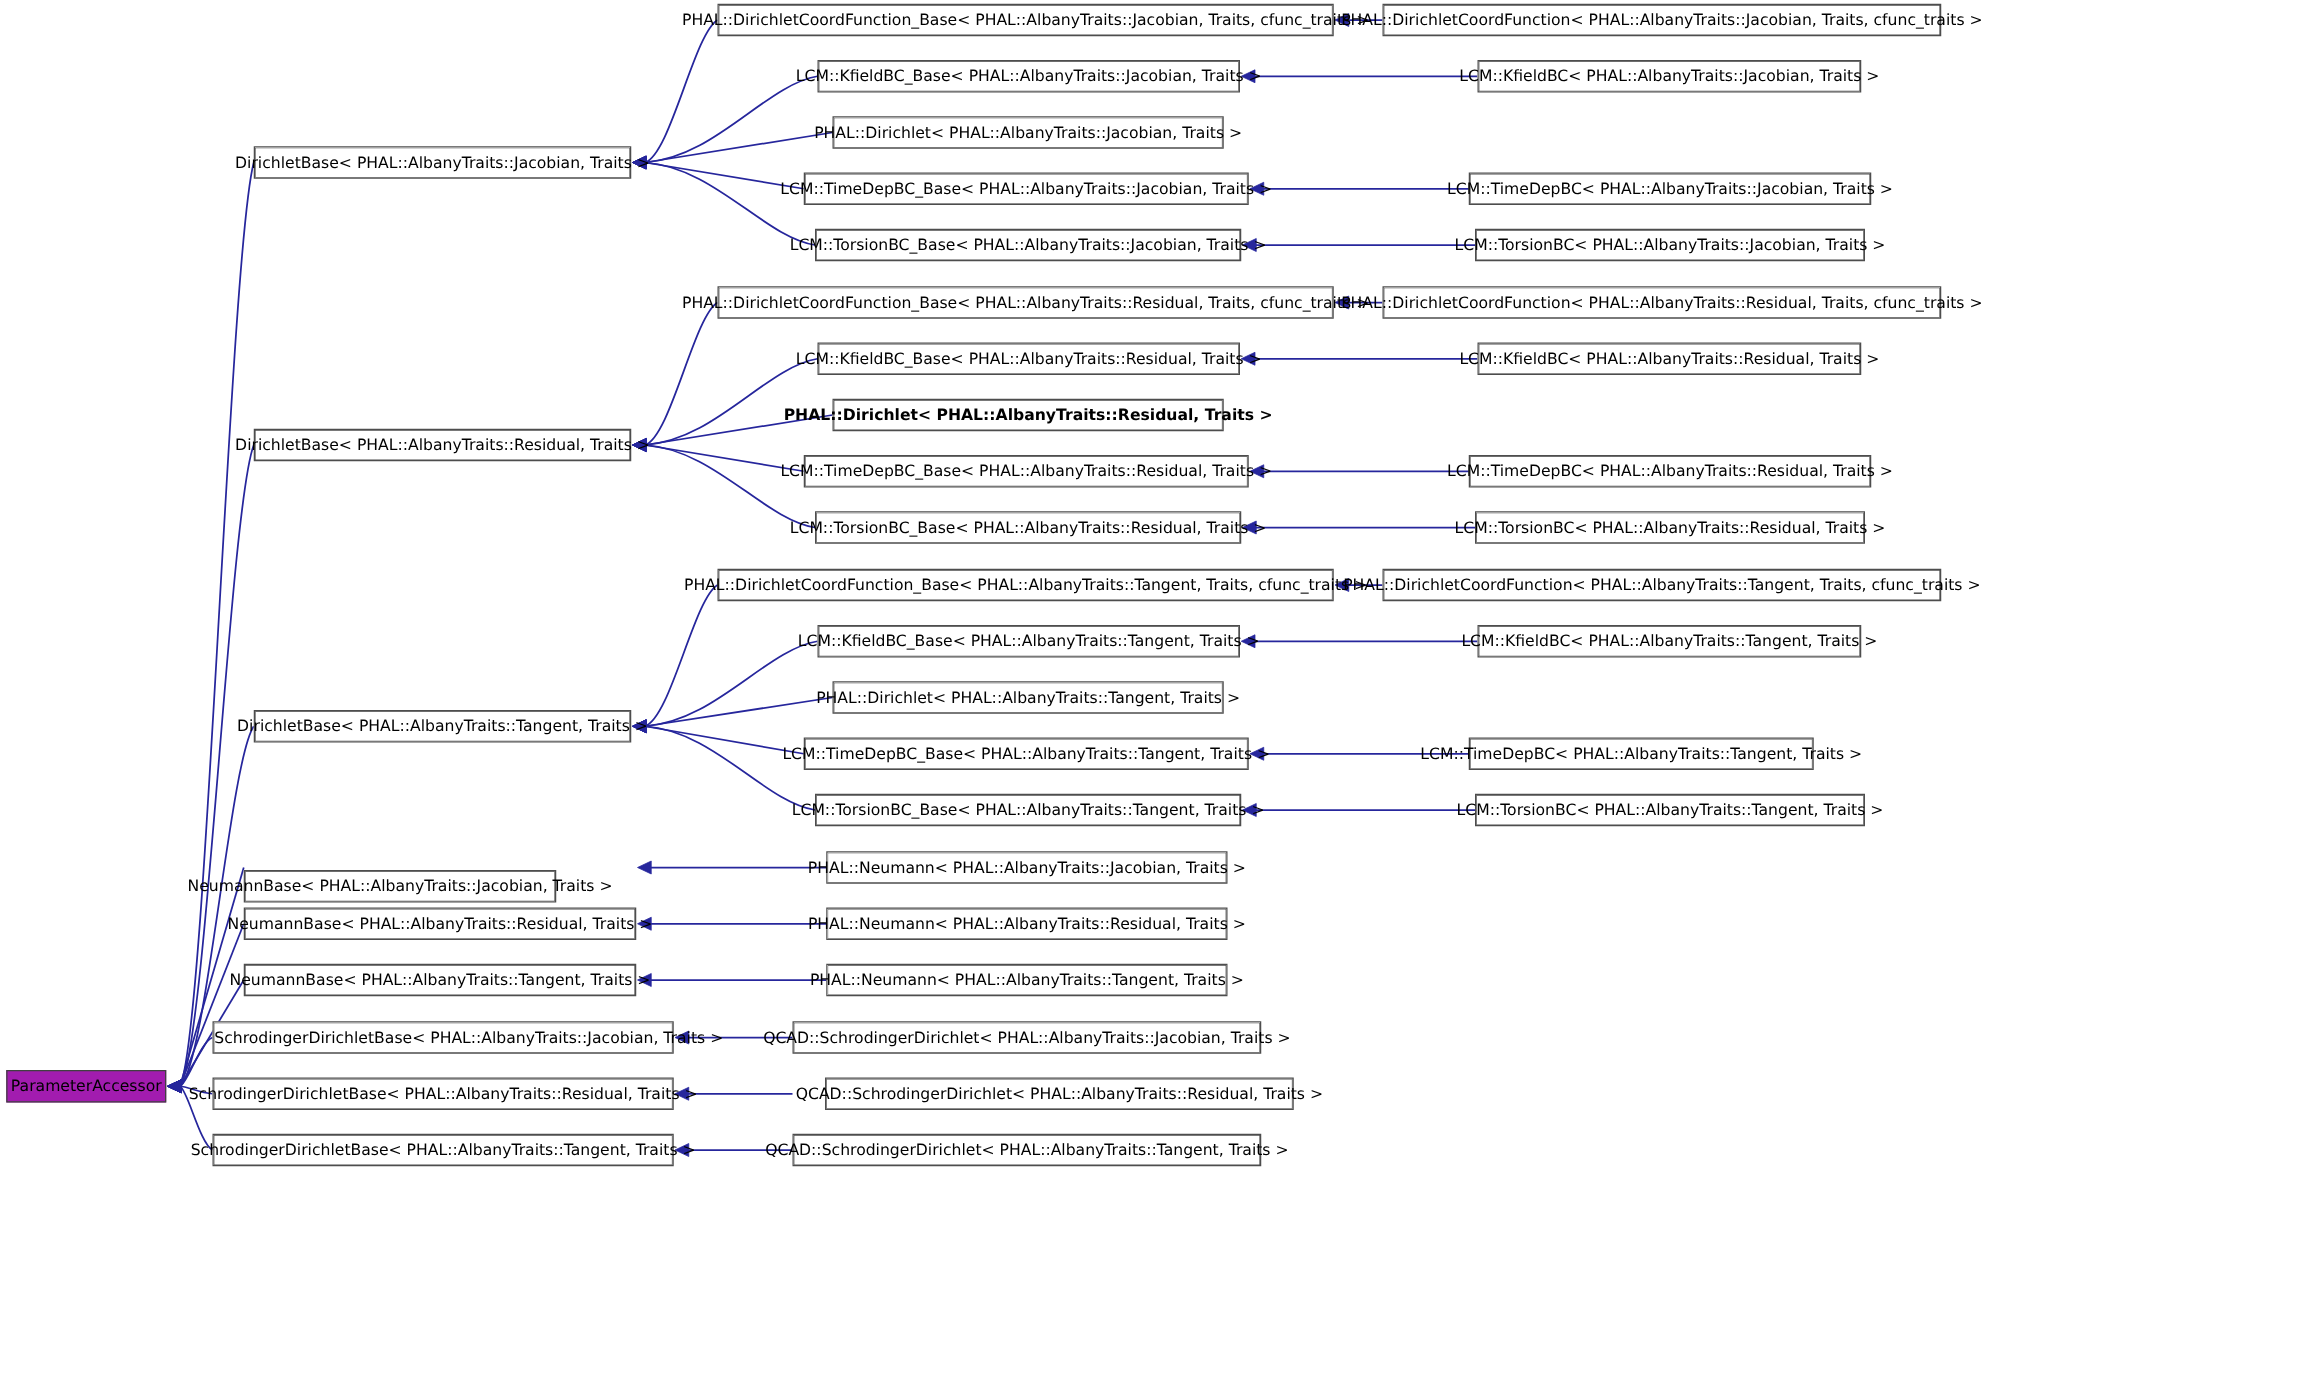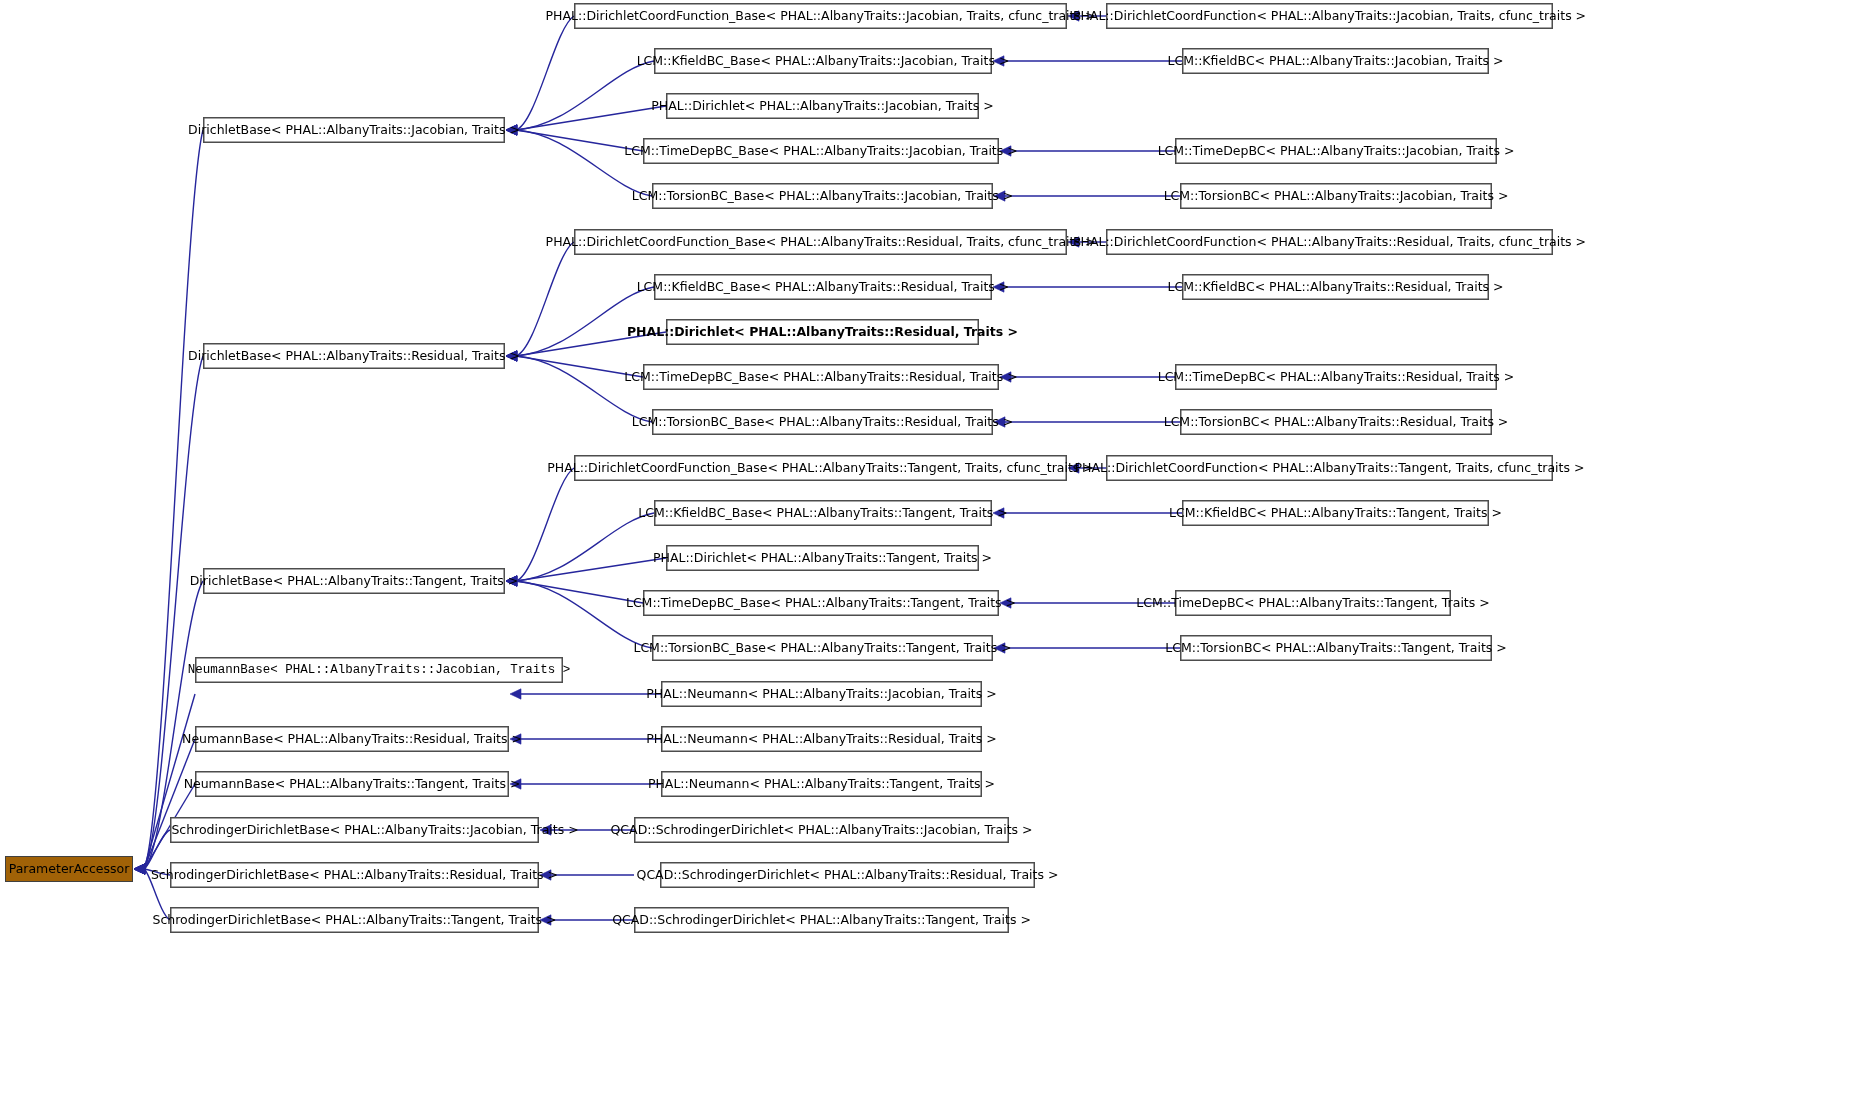--- a/index.html
+++ b/index.html
@@ -32,21 +32,21 @@
     line-height:1;
     white-space:nowrap;
     display:flex;
     align-items:center;
     justify-content:center;
     padding:0 7px;
     cursor:pointer;
     z-index:5;
   }
   .node.root{
-    background:#a16207;
+    background:#a21caf;
     border:1px solid #404040;
   }
   .node.thick{
     border:1px solid #4d4d4d;
     box-shadow:0 0 0 0.5px #4d4d4d inset;
   }
   .node span{
     display:block;
     pointer-events:none;
   }
@@ -147,21 +147,21 @@
       </div>
       <div class="node thick" style="left: 203px; top: 117px; width: 302px; height: 26px;">
         <span>DirichletBase&lt; PHAL::AlbanyTraits::Jacobian, Traits &gt;</span>
       </div>
       <div class="node thick" style="left: 203px; top: 343px; width: 302px; height: 26px;">
         <span>DirichletBase&lt; PHAL::AlbanyTraits::Residual, Traits &gt;</span>
       </div>
       <div class="node thick" style="left: 203px; top: 568px; width: 302px; height: 26px;">
         <span>DirichletBase&lt; PHAL::AlbanyTraits::Tangent, Traits &gt;</span>
       </div>
-      <div class="node thick" style="left: 195px; top: 657px; width: 368px; height: 26px; font-family: Liberation Mono, monospace;">
+      <div class="node thick" style="left: 195px; top: 696px; width: 250px; height: 26px;">
         <span>NeumannBase&lt; PHAL::AlbanyTraits::Jacobian, Traits &gt;</span>
       </div>
       <div class="node thick" style="left: 195px; top: 726px; width: 314px; height: 26px;">
         <span>NeumannBase&lt; PHAL::AlbanyTraits::Residual, Traits &gt;</span>
       </div>
       <div class="node thick" style="left: 195px; top: 771px; width: 314px; height: 26px;">
         <span>NeumannBase&lt; PHAL::AlbanyTraits::Tangent, Traits &gt;</span>
       </div>
       <div class="node thick" style="left: 170px; top: 817px; width: 369px; height: 26px; padding-left: 48px;">
         <span>SchrodingerDirichletBase&lt; PHAL::AlbanyTraits::Jacobian, Traits &gt;</span>

